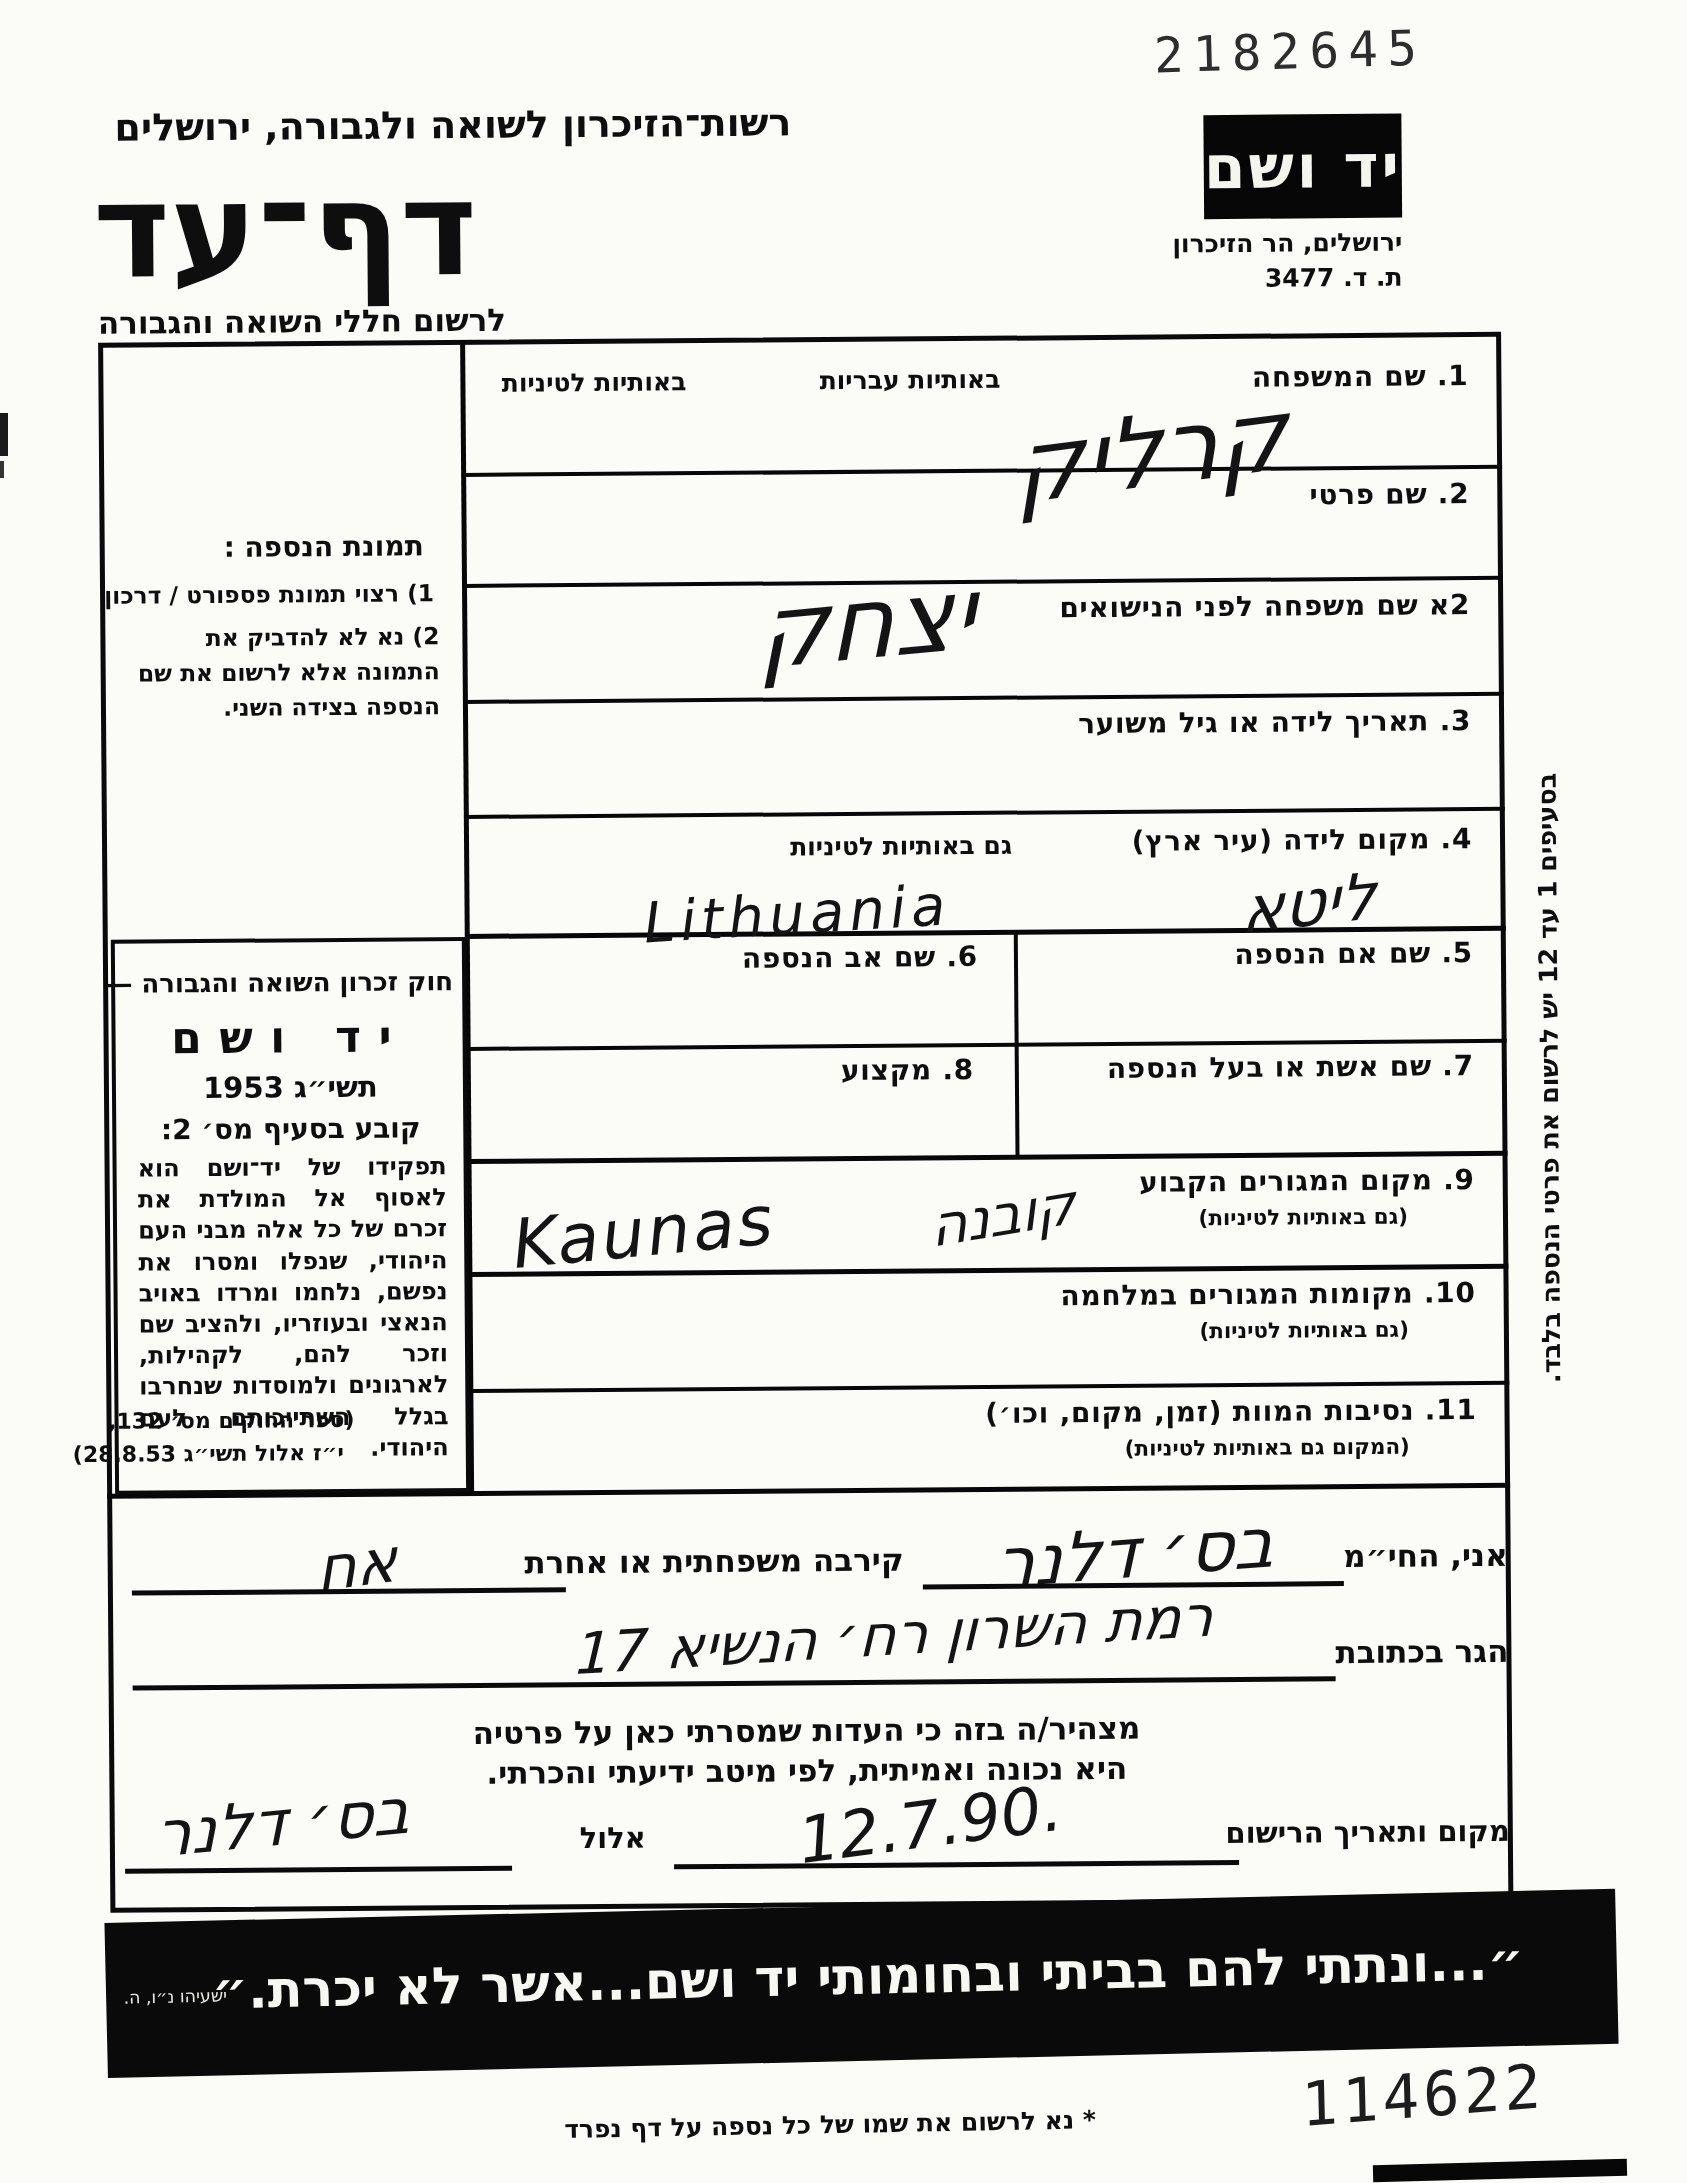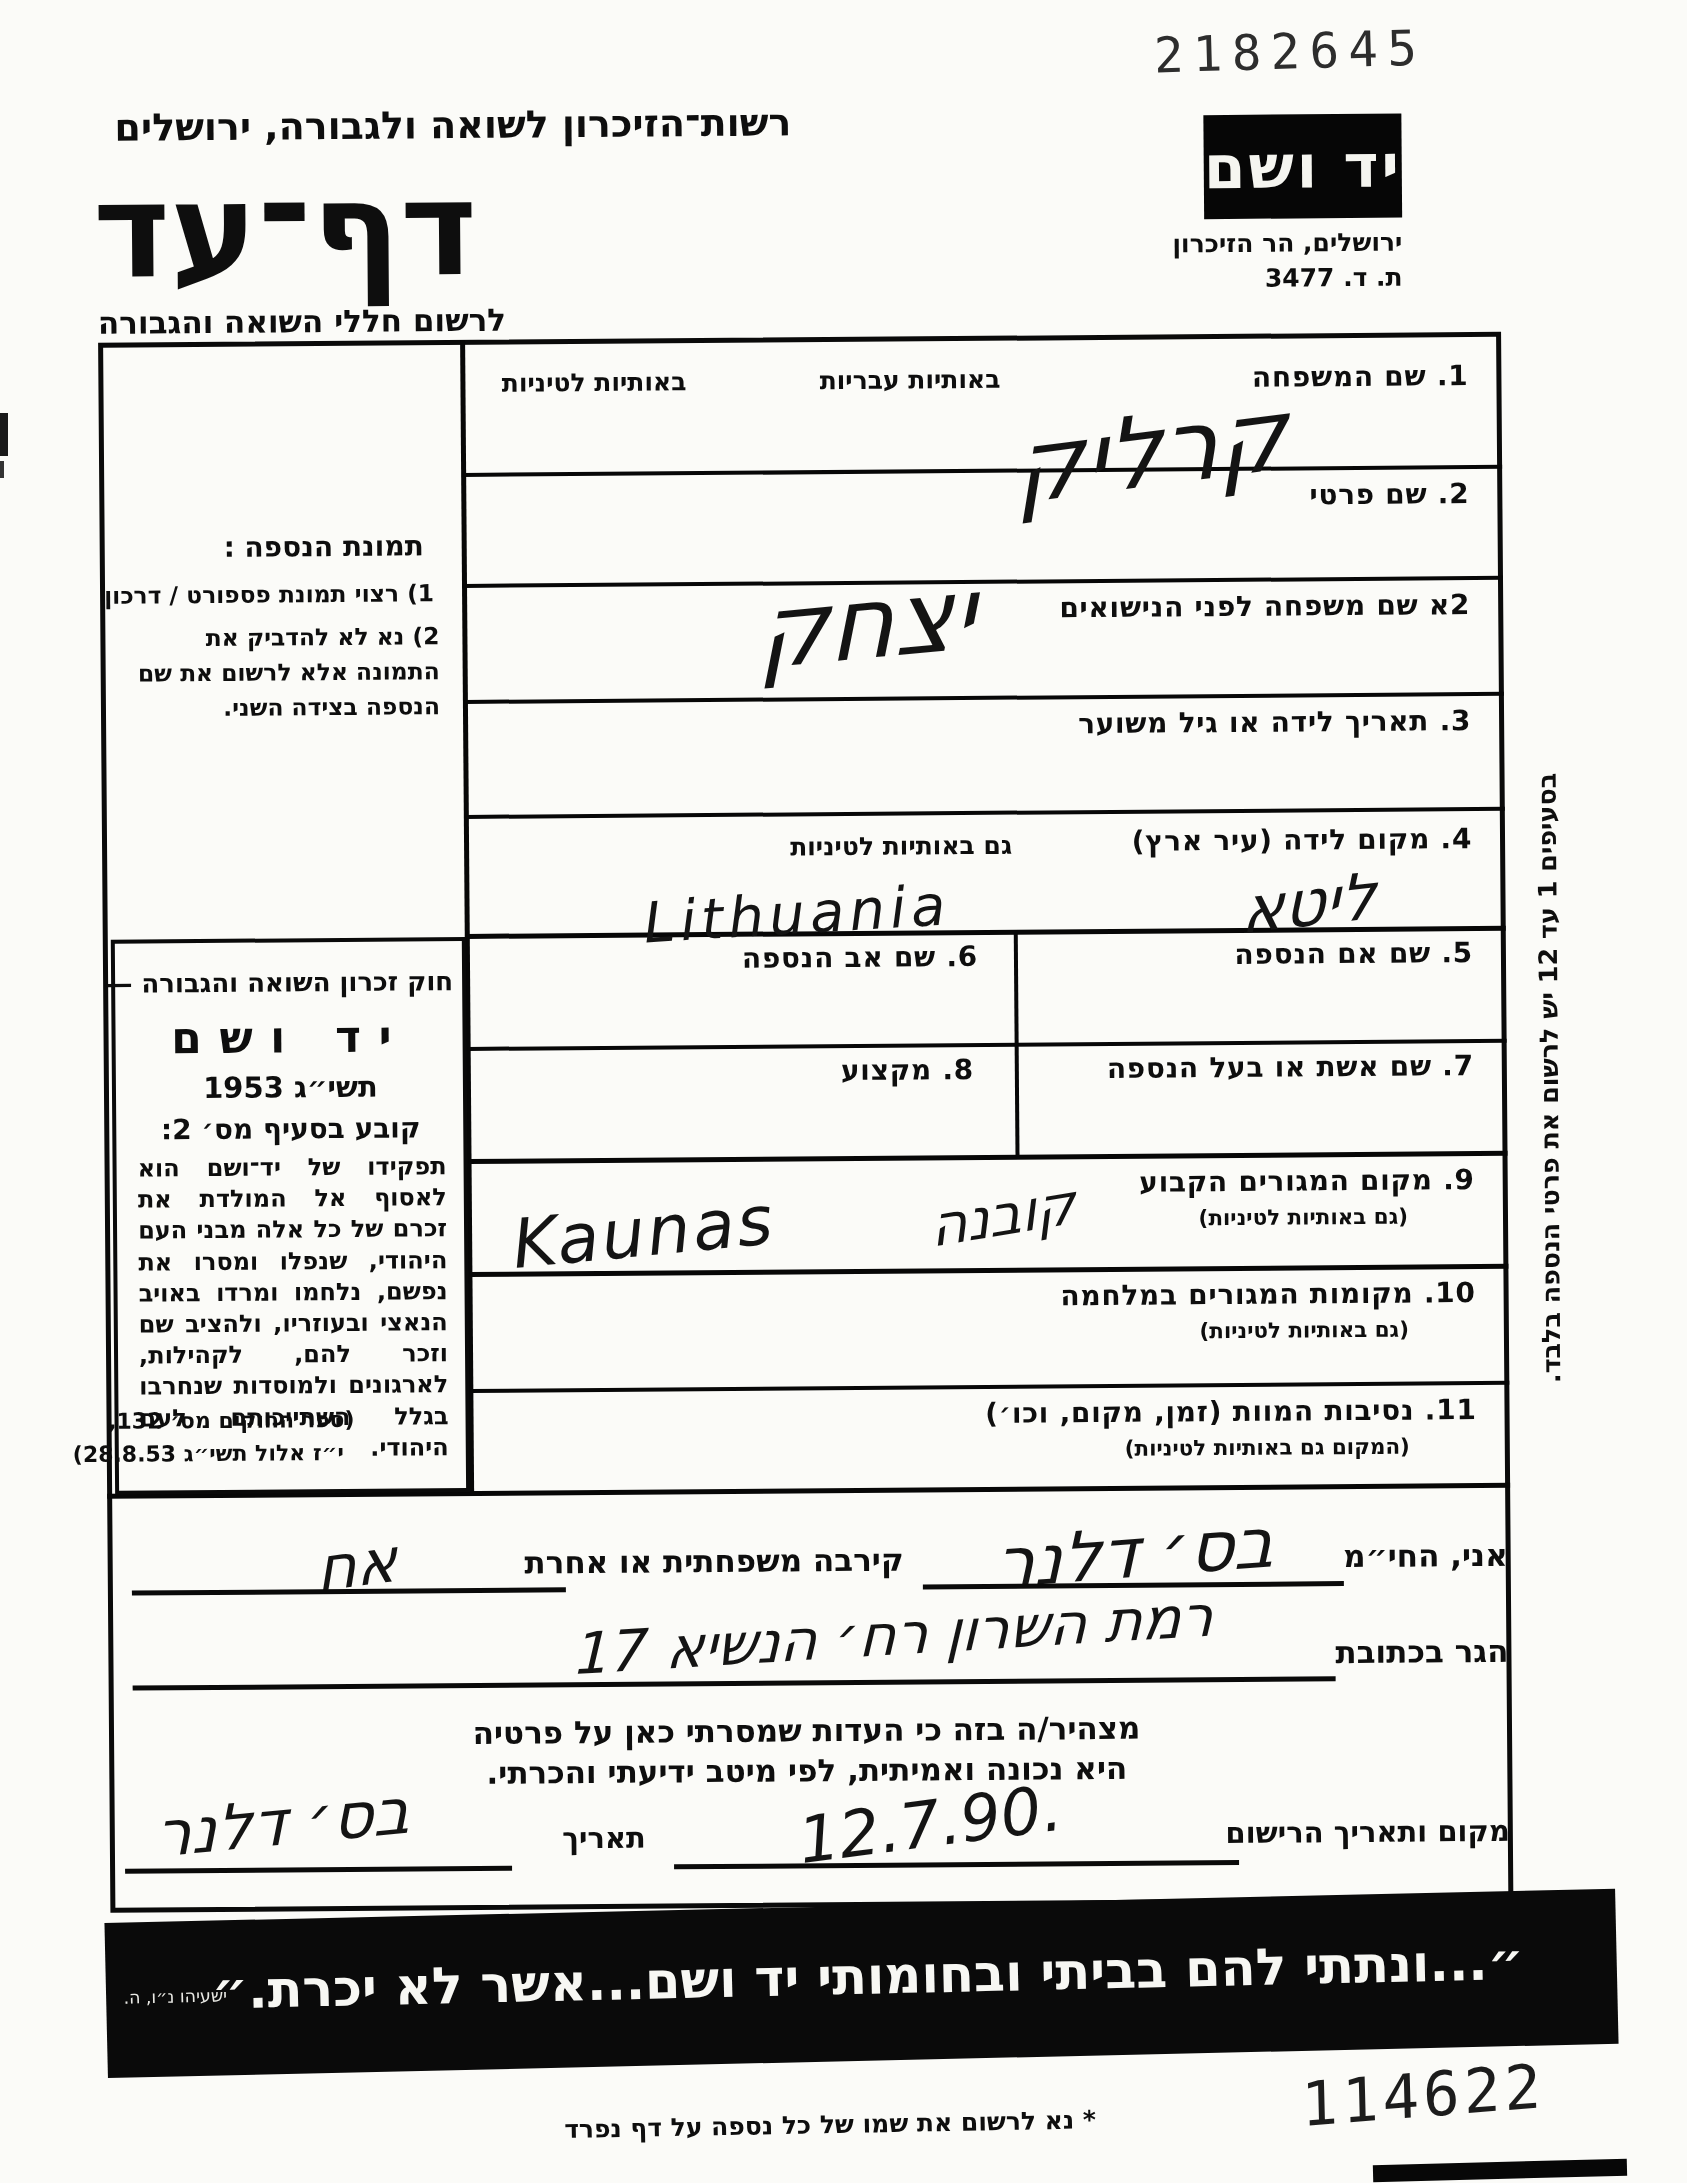--- a/index.html
+++ b/index.html
@@ -107,21 +107,21 @@
   <div class="abs rtl b nw" style="right:184px;top:1638px;font-size:31px;">הגר בכתובת</div>
   <div class="hw rtl" style="left:571px;top:1602px;font-size:57px;transform:rotate(-3deg) skewX(-6deg);">רמת השרון רח׳ הנשיא 17</div>
   <div class="uline" style="left:128px;top:1680px;width:1203px;"></div>
 
   <div class="abs rtl b nw" style="left:414px;width:775px;top:1712px;font-size:31px;text-align:center;">מצהיר/ה בזה כי העדות שמסרתי כאן על פרטיה</div>
   <div class="abs rtl b nw" style="left:414px;width:775px;top:1752px;font-size:31px;text-align:center;">היא נכונה ואמיתית, לפי מיטב ידיעתי והכרתי.</div>
 
   <div class="abs rtl b nw" style="right:184px;top:1819px;font-size:29px;">מקום ותאריך הרישום</div>
   <div class="hw" style="left:792px;top:1788px;font-size:64px;transform:rotate(-7deg);">12.7.90.</div>
   <div class="uline" style="left:668px;top:1863px;width:565px;"></div>
-  <div class="abs rtl b nw" style="right:1048px;top:1819px;font-size:29px;">תאריך</div>
+  <div class="abs rtl b nw" style="right:1048px;top:1819px;font-size:29px;">אלול</div>
   <div class="hw rtl" style="left:150px;top:1782px;font-size:63px;transform:rotate(-5deg) skewX(-6deg);">בס׳ דלנר</div>
   <div class="uline" style="left:119px;top:1863px;width:387px;"></div>
 
   <div class="abs" style="left:99px;top:1906px;width:1511px;height:155px;background:#0a0a0a;transform:rotate(-0.85deg);">
     <div class="rtl b" style="position:absolute;left:60px;right:47px;top:41px;color:#f7f7f3;font-size:51px;text-align:center;white-space:nowrap;">״...ונתתי להם בביתי ובחומותי יד ושם...אשר לא יכרת.״</div>
     <div class="rtl" style="position:absolute;left:17.4px;top:65px;color:#e9e9e4;font-size:17.4px;white-space:nowrap;">ישעיהו נ״ו, ה.</div>
   </div>
 
   <div class="stamp" style="left:1293px;top:2064px;font-size:61px;letter-spacing:4px;color:#1c1c1c;transform:rotate(-4deg) skewX(-3deg);">114622</div>
   <div class="abs rtl b nw" style="left:528px;width:588px;top:2110px;font-size:25px;text-align:center;transform:rotate(-0.6deg);">* נא לרשום את שמו של כל נספה על דף נפרד</div>

